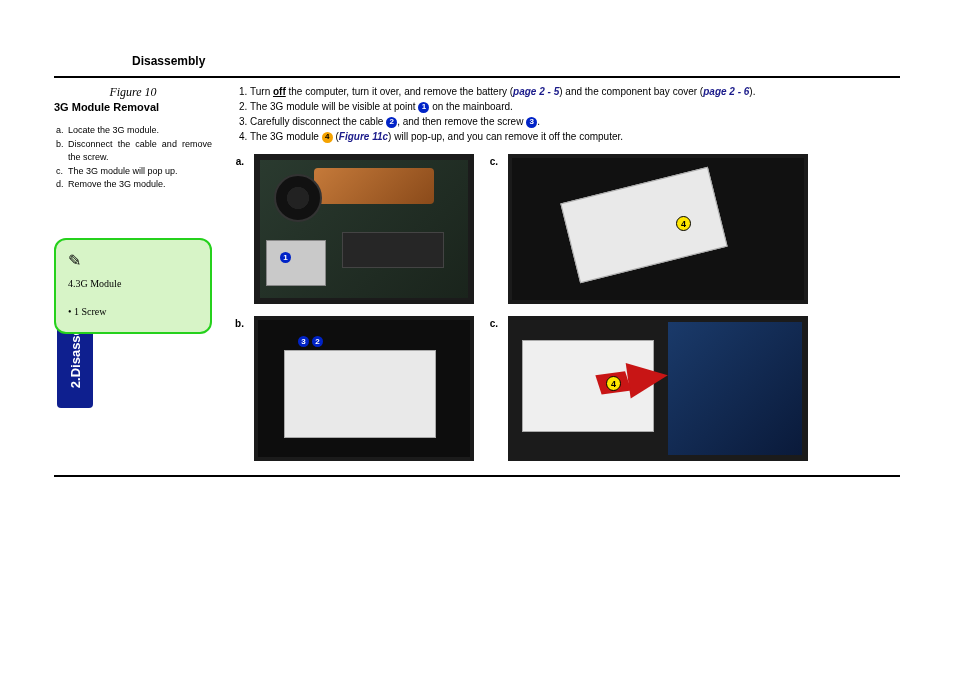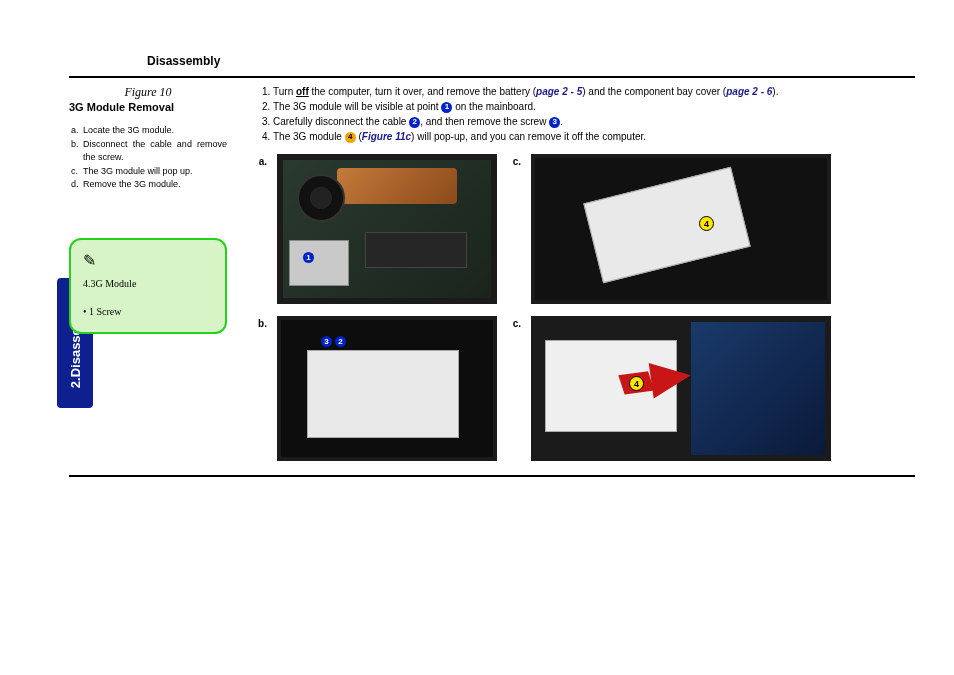--- a/index.html
+++ b/index.html
@@ -8,36 +8,36 @@
     background: #fff;
     width: 954px;
     height: 675px;
     font-family: Arial, Helvetica, sans-serif;
     color: #000;
     position: relative;
     overflow: hidden;
   }
   .page {
     position: absolute;
-    left: 69px;
+    left: 54px;
     top: 48px;
     width: 846px;
   }
   .top-rule {
     border-top: 2px solid #000;
     margin: 0 0 6px 0;
   }
   .header-label {
     font-size: 12px;
     font-weight: bold;
     margin: 6px 0 8px 78px;
   }
   .columns {
     display: flex;
-    gap: 26px;
+    gap: 18px;
     align-items: flex-start;
   }
   .leftcol {
     width: 158px;
     font-size: 10px;
     line-height: 1.35;
   }
   .fig-label {
     text-align: center;
     font-style: italic;

